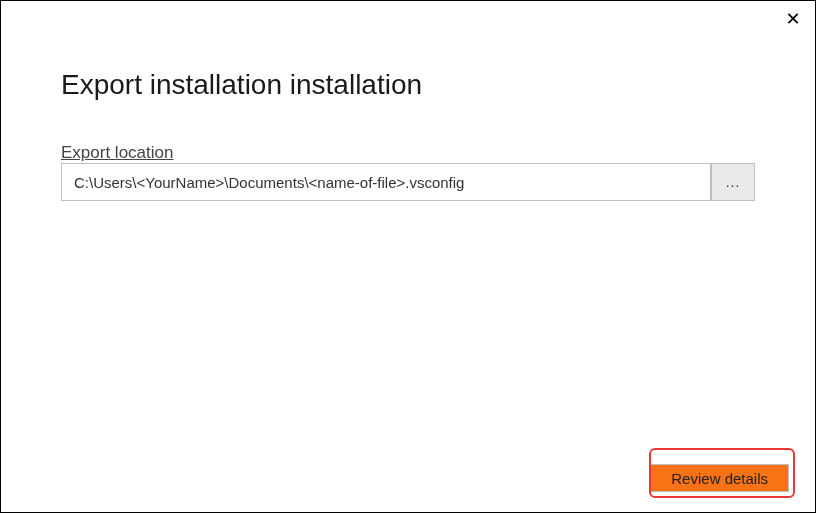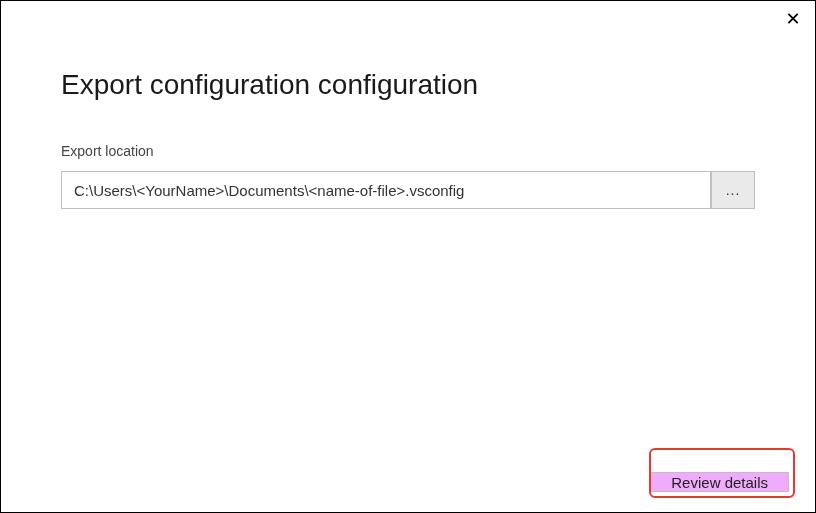--- a/index.html
+++ b/index.html
@@ -40,23 +40,23 @@
       margin-bottom: 42px;
     }
     .description {
       font-size: 15px;
       color: #444444;
       line-height: 1.55;
       margin-bottom: 46px;
       max-width: 640px;
     }
     .field-label {
-      font-size: 14px;
+      font-size: 17px;
       color: #444444;
-      margin-bottom: 12px;
+      text-decoration: underline;
     }
     .input-row {
       display: flex;
       align-items: stretch;
     }
     .path-input {
       flex: 1;
       height: 38px;
       border: 1px solid #bfbfbf;
       padding: 0 12px;
@@ -77,24 +77,24 @@
       justify-content: center;
       color: #333;
       letter-spacing: 1px;
     }
     .footer {
       position: absolute;
       bottom: 20px;
       right: 26px;
     }
     .review-btn {
-      height: 20px;
+      height: 28px;
       padding: 0 20px;
       border: 1px solid #bfbfbf;
-      background: #f0abfc;
+      background: #f97316;
       font-size: 15px;
       font-family: "Segoe UI", sans-serif;
       color: #222;
       cursor: pointer;
     }
     .highlight-frame {
       position: absolute;
       bottom: 14px;
       right: 20px;
       width: 146px;
@@ -105,21 +105,21 @@
     }
   </style>
 </head>
 <body>
 
 <button class="close-btn">
   <span>✕</span>
 </button>
 
 <div class="content">
-  <h1 class="title">Export configuration configuration</h1>
+  <h1 class="title">Export installation installation</h1>
   <div class="field-label">Export location</div>
   <div class="input-row">
     <input type="text" class="path-input" value="C:\Users\&lt;YourName&gt;\Documents\&lt;name-of-file&gt;.vsconfig" style="">
     <button class="browse-btn">
       <span>...</span>
     </button>
   </div>
 </div>
 
 <div class="footer">

